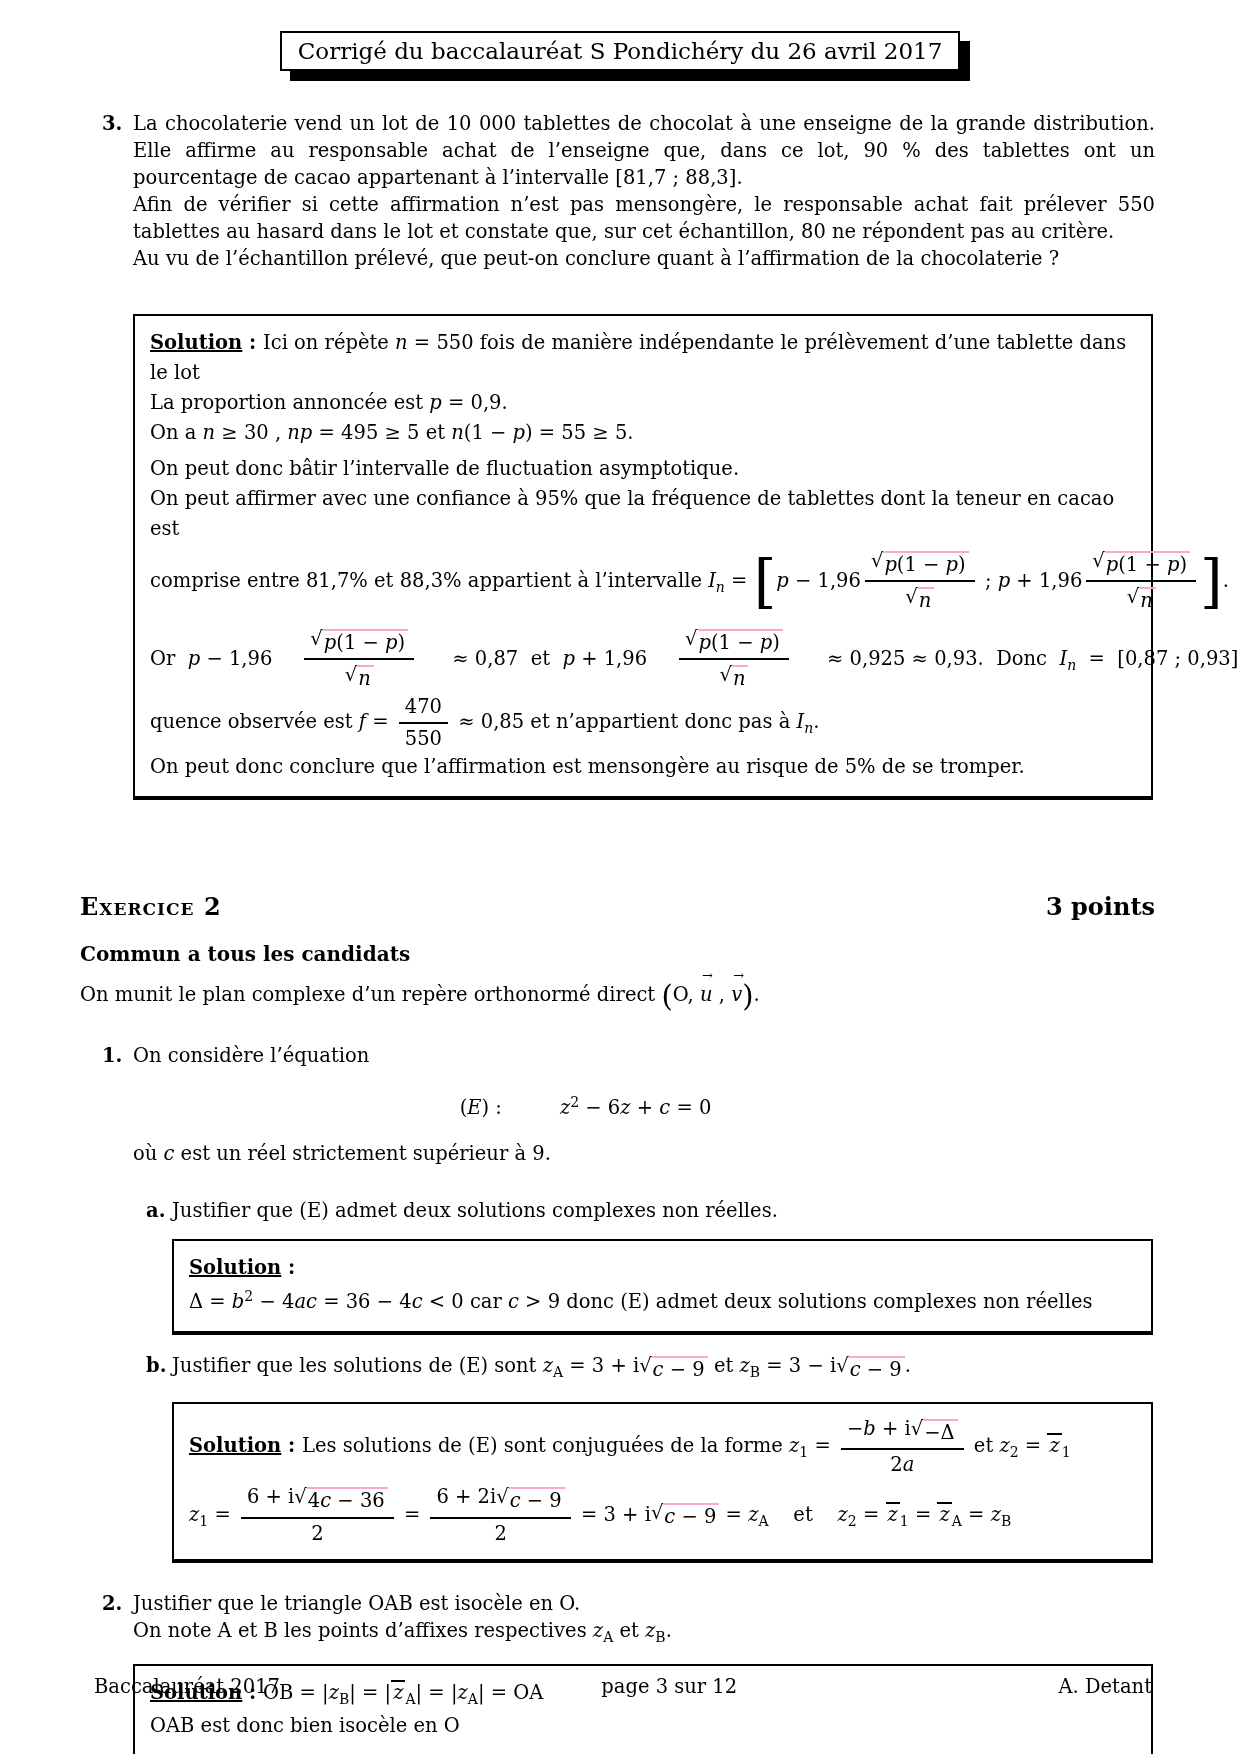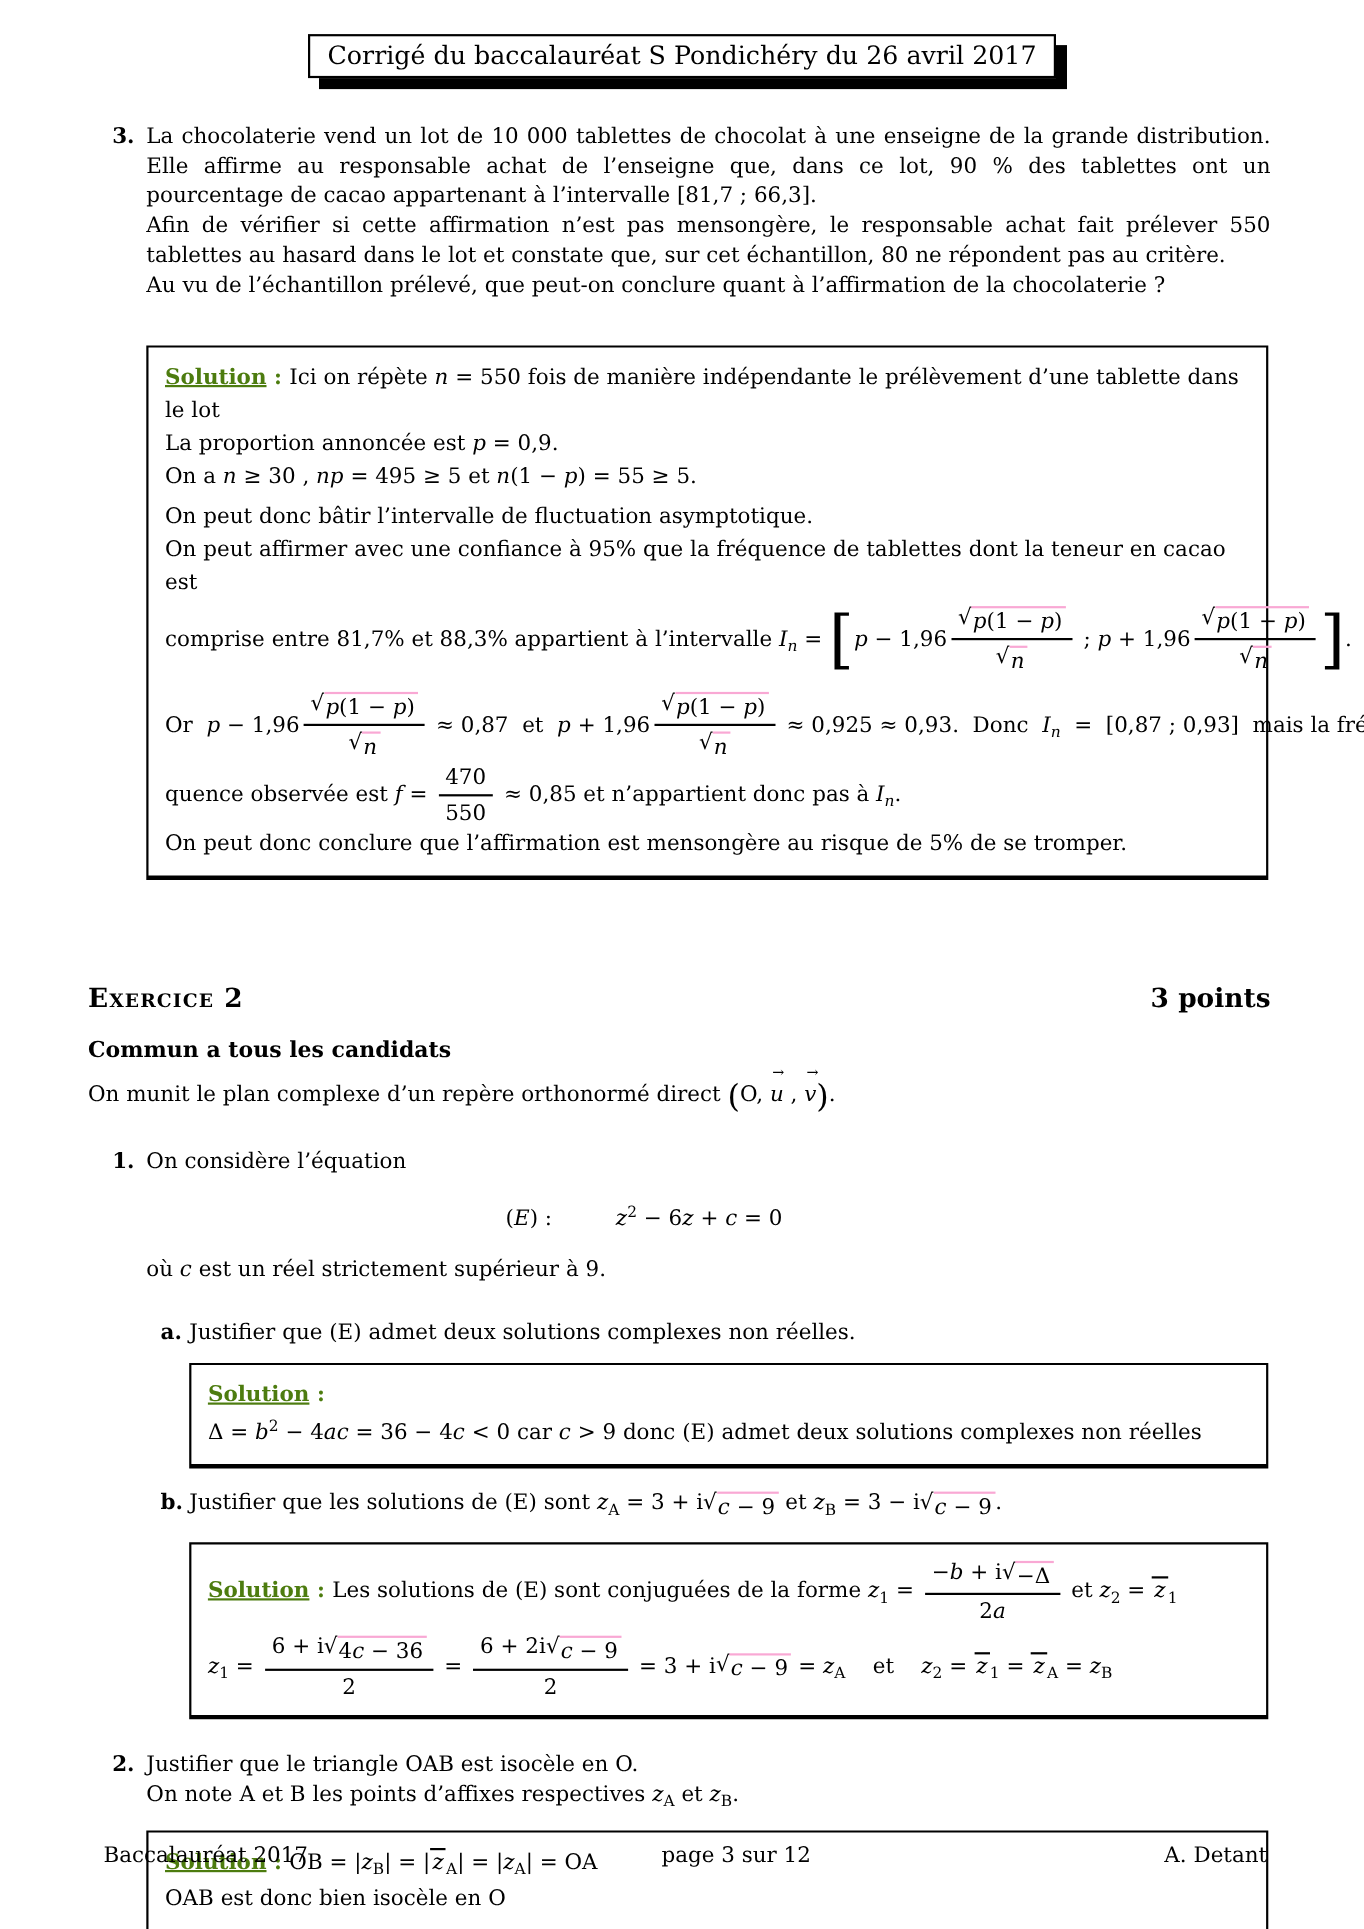--- a/index.html
+++ b/index.html
@@ -11,21 +11,21 @@
              padding:2px 16px;font-size:23px;line-height:32px;}
   .content{padding:0 85px 0 80px;}
   .item{position:relative;padding-left:53px;text-align:justify;}
   .item>.inum{position:absolute;left:22px;top:0;font-weight:bold;text-align:left;}
   .subitem{position:relative;padding-left:92px;text-align:left;}
   .subitem>.inum{position:absolute;left:66px;top:0;font-weight:bold;}
   .plain-ind{margin-left:53px;}
   .solbox{border:2px solid #000;border-bottom-width:4px;background:#fff;padding:12px 15px 14px;}
   .solbox.lv1{margin-left:53px;margin-right:2px;}
   .solbox.lv2{margin-left:92px;margin-right:2px;}
-  .sol-label{color:#4d7c0f;font-weight:bold;white-space:pre;}
+  .sol-label{color:#000000;font-weight:bold;white-space:pre;}
   .sol-label .w{text-decoration:underline;text-decoration-thickness:2px;}
   .sline{line-height:30px;}
   .mline{display:flex;align-items:center;line-height:30px;}
   .mline>span{white-space:pre;}
   i{font-family:inherit;}
   sub,sup{font-size:72%;line-height:0;}
   .mfrac{display:inline-flex;flex-direction:column;align-items:center;vertical-align:middle;margin:0 4px;}
   .mfrac>.num{border-bottom:2px solid #000;padding:1px 6px 3px;line-height:1.25;}
   .mfrac>.den{padding:3px 6px 0;line-height:1.2;}
   .msqrt{display:inline-flex;align-items:flex-start;white-space:pre;}
@@ -53,21 +53,21 @@
   <div class="header-wrap">
     <div class="title-box">
       <span>Corrigé du baccalauréat S Pondichéry du 26 avril 2017</span>
     </div>
   </div>
 
   <div class="content">
 
     <div class="item" style="margin-top:39px;">
       <span class="inum">3.</span>
-      <div>La chocolaterie vend un lot de 10 000 tablettes de chocolat à une enseigne de la grande distribution. Elle affirme au responsable achat de l’enseigne que, dans ce lot, 90 % des tablettes ont un pourcentage de cacao appartenant à l’intervalle [81,7 ; 66,3].</div>
+      <div>La chocolaterie vend un lot de 10 000 tablettes de chocolat à une enseigne de la grande distribution. Elle affirme au responsable achat de l’enseigne que, dans ce lot, 90 % des tablettes ont un pourcentage de cacao appartenant à l’intervalle [81,7 ; 88,3].</div>
       <div>Afin de vérifier si cette affirmation n’est pas mensongère, le responsable achat fait prélever 550 tablettes au hasard dans le lot et constate que, sur cet échantillon, 80 ne répondent pas au critère.</div>
       <div>Au vu de l’échantillon prélevé, que peut-on conclure quant à l’affirmation de la chocolaterie ?</div>
     </div>
 
     <div class="solbox lv1" style="margin-top:42px;">
       <div class="sline">
         <span class="sol-label"><span class="w">Solution</span><span> : </span></span><span>Ici on répète <i>n</i> = 550 fois de manière indépendante le prélèvement d’une tablette dans le lot</span>
       </div>
       <div class="sline">La proportion annoncée est <i>p</i> = 0,9.</div>
       <div class="sline">On a <i>n</i> ≥ 30 ,  <i>np</i> = 495 ≥ 5  et  <i>n</i>(1 − <i>p</i>) = 55 ≥ 5.</div>
@@ -85,21 +85,21 @@
         <span> ; </span>
         <span><i>p</i> + 1,96</span>
         <span class="mfrac">
           <span class="num"><span class="msqrt"><span class="sign">√</span><span class="rad"><i>p</i>(1 − <i>p</i>)</span></span></span>
           <span class="den"><span class="msqrt"><span class="sign">√</span><span class="rad"><i>n</i></span></span></span>
         </span>
         <span class="bigbr">]</span>
         <span>.</span>
       </div>
 
-      <div class="mline" style="margin:2px 0;">
+      <div class="mline" style="margin:2px 0;gap:28px;">
         <span>Or  <i>p</i> − 1,96</span>
         <span class="mfrac">
           <span class="num"><span class="msqrt"><span class="sign">√</span><span class="rad"><i>p</i>(1 − <i>p</i>)</span></span></span>
           <span class="den"><span class="msqrt"><span class="sign">√</span><span class="rad"><i>n</i></span></span></span>
         </span>
         <span> ≈ 0,87  et  <i>p</i> + 1,96</span>
         <span class="mfrac">
           <span class="num"><span class="msqrt"><span class="sign">√</span><span class="rad"><i>p</i>(1 − <i>p</i>)</span></span></span>
           <span class="den"><span class="msqrt"><span class="sign">√</span><span class="rad"><i>n</i></span></span></span>
         </span>

